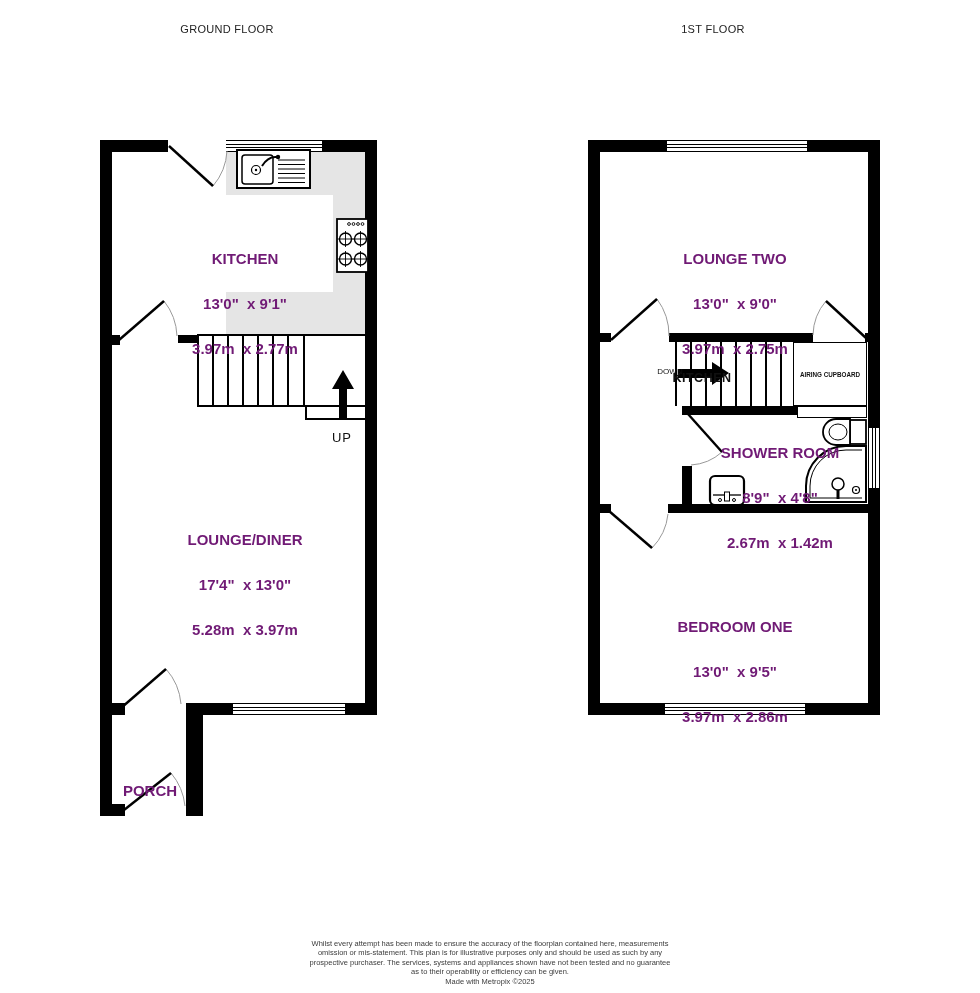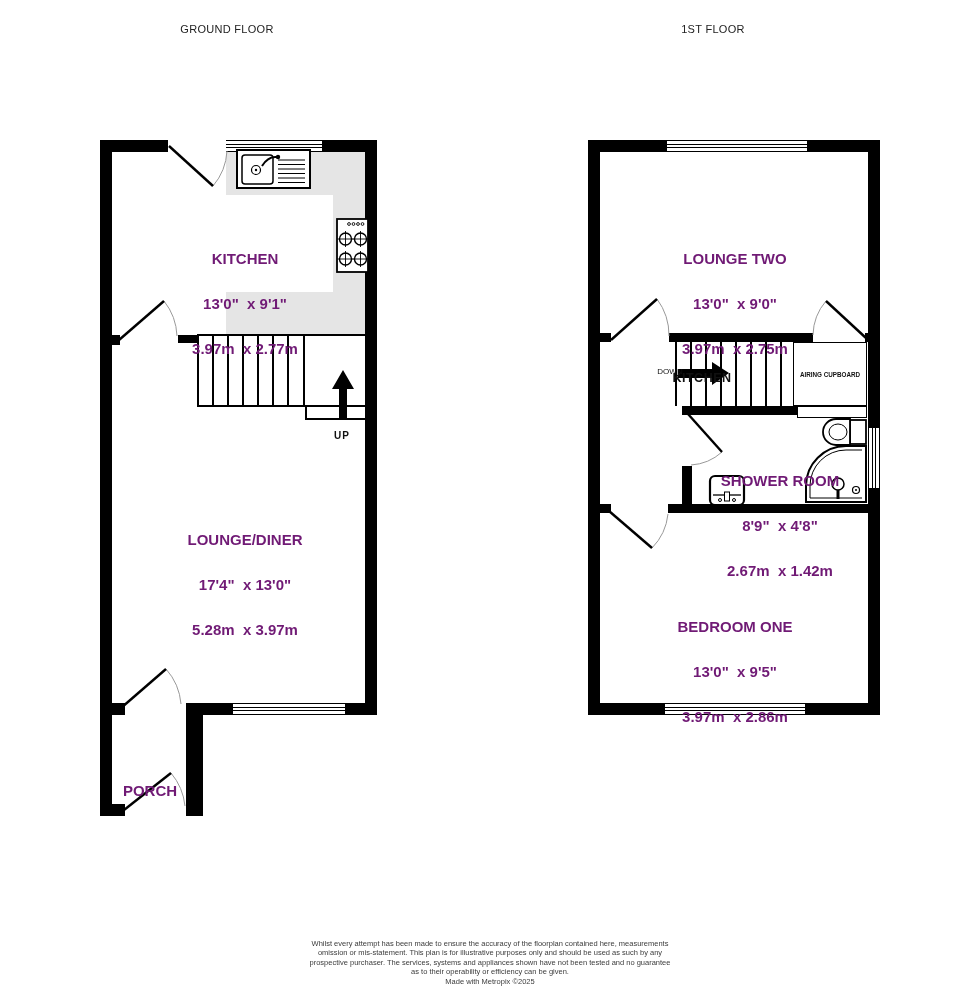--- a/index.html
+++ b/index.html
@@ -12,21 +12,21 @@
   .win-h{position:absolute;height:12px;background-color:#fff;z-index:3;
     background-image:linear-gradient(to bottom,#000 0,#000 1.3px,rgba(0,0,0,0) 1.3px,rgba(0,0,0,0) 3.9px,#000 3.9px,#000 5.1px,rgba(0,0,0,0) 5.1px,rgba(0,0,0,0) 6.9px,#000 6.9px,#000 8.1px,rgba(0,0,0,0) 8.1px,rgba(0,0,0,0) 10.7px,#000 10.7px,#000 12px);}
   .win-v{position:absolute;width:12px;background-color:#fff;z-index:3;
     background-image:linear-gradient(to right,#000 0,#000 1.3px,rgba(0,0,0,0) 1.3px,rgba(0,0,0,0) 3.9px,#000 3.9px,#000 5.1px,rgba(0,0,0,0) 5.1px,rgba(0,0,0,0) 6.9px,#000 6.9px,#000 8.1px,rgba(0,0,0,0) 8.1px,rgba(0,0,0,0) 10.7px,#000 10.7px,#000 12px);}
   .box{position:absolute;border:1.5px solid #000;background:#fff;box-sizing:border-box;z-index:1;}
   .floor-title{position:absolute;transform:translateX(-50%);font-size:11px;color:#222;
     letter-spacing:.3px;white-space:nowrap;z-index:5;}
   .room-label{position:absolute;transform:translateX(-50%);text-align:center;font-weight:bold;
     font-size:15px;line-height:15px;color:#701a75;white-space:pre;z-index:5;}
   .small-label{position:absolute;transform:translateX(-50%);color:#111;white-space:nowrap;z-index:5;}
-  .up-label{font-size:10px;letter-spacing:1px;font-weight:bold;}
+  .up-label{font-size:13px;letter-spacing:1px;}
   .down-label{font-size:8px;}
   .landing-label{font-size:12.5px;font-weight:bold;letter-spacing:.5px;}
   .airing-label{position:absolute;left:793px;top:342px;width:74px;height:64px;display:flex;
     align-items:center;justify-content:center;font-size:6.3px;font-weight:bold;color:#111;
     white-space:nowrap;z-index:1;}
   .overlay{position:absolute;left:0;top:0;z-index:4;pointer-events:none;}
   .footer{position:absolute;left:490px;top:939px;width:470px;transform:translateX(-50%);
     text-align:center;font-size:7.5px;line-height:9.4px;color:#3c3c3c;z-index:5;}
 </style>
 </head>
@@ -206,21 +206,21 @@
     <div>5.28m  x 3.97m</div>
   </div>
   <div class="room-label" style="left:150px;top:753px">
     <div>PORCH</div>
   </div>
   <div class="room-label" style="left:735px;top:221px">
     <div>LOUNGE TWO</div>
     <div>13'0"  x 9'0"</div>
     <div>3.97m  x 2.75m</div>
   </div>
-  <div class="room-label" style="left:780px;top:443px">
+  <div class="room-label" style="left:780px;top:415px">
     <div>SHOWER ROOM</div>
     <div>8'9"  x 4'8"</div>
     <div>2.67m  x 1.42m</div>
   </div>
   <div class="room-label" style="left:735px;top:589px">
     <div>BEDROOM ONE</div>
     <div>13'0"  x 9'5"</div>
     <div>3.97m  x 2.86m</div>
   </div>
   <div class="small-label up-label" style="left:342px;top:430px">UP</div>

